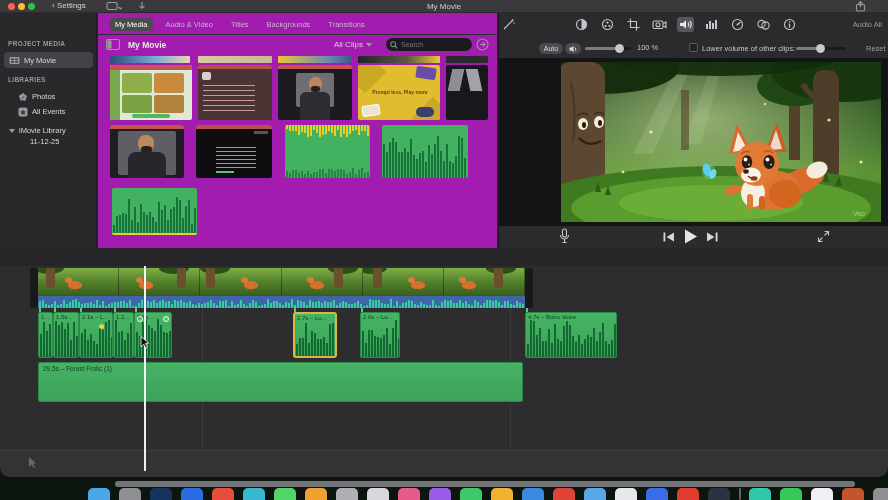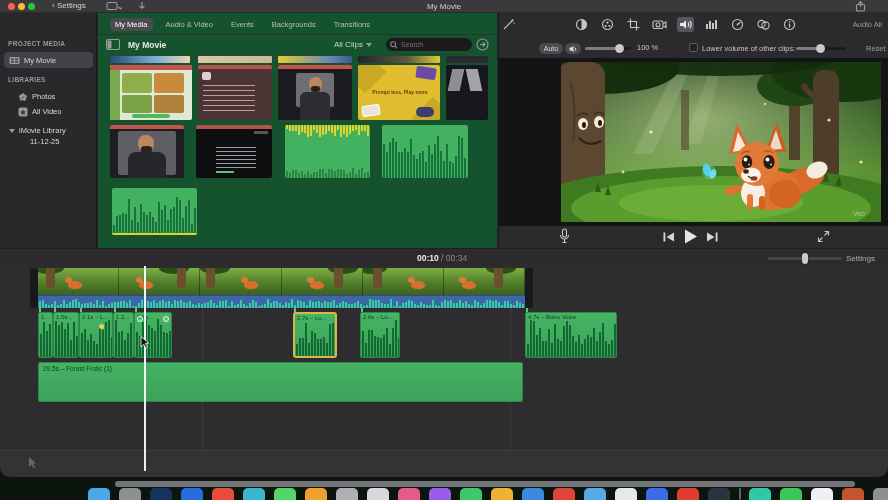--- a/index.html
+++ b/index.html
@@ -23,21 +23,21 @@
   .tb-icon { position:absolute; top:1px; }
 
   
   #sidebar { position:absolute; left:0; top:13px; width:97px; height:235px; background:#29292b; border-right:1px solid #1b1b1d; }
   .side-head { position:absolute; left:8px; font-size:6.5px; letter-spacing:.3px; color:#97979c; font-weight:bold; }
   .side-row { position:absolute; left:4px; width:89px; height:15px; border-radius:4px; display:flex; align-items:center; gap:4px; padding-left:5px; font-size:7.5px; color:#d8d8db; }
   .side-row.sel { background:#42424a; height:16px; }
   .chev-down { width:0; height:0; border-left:3px solid transparent; border-right:3px solid transparent; border-top:4px solid #9a9a9e; display:inline-block; }
 
   
-  #browser { position:absolute; left:98px; top:13px; width:399px; height:235px; background:#14532d; }
+  #browser { position:absolute; left:98px; top:13px; width:399px; height:235px; background:#a21caf; }
   #tabs { position:absolute; left:12px; top:5px; display:flex; gap:8px; align-items:center; }
   .tab { font-size:7.5px; color:#bdbdc2; padding:2px 5px; border-radius:4px; white-space:nowrap; }
   .tab.sel { background:#4b4b4f; color:#fff; }
   #brow-head { position:absolute; left:0; top:21px; width:399px; height:20px; border-top:1px solid #2e2e30; }
   #brow-title { position:absolute; left:30px; top:5px; font-size:8.5px; font-weight:bold; color:#e8e8ea; }
   #filter { position:absolute; left:236px; top:5px; font-size:8px; color:#d2d2d5; display:flex; gap:3px; align-items:center; }
   #searchbox { position:absolute; left:288px; top:3px; width:86px; height:13px; border-radius:7px; background:#1b1b1d; display:flex; align-items:center; padding-left:4px; gap:3px; }
   #searchbox input { background:transparent; border:none; outline:none; color:#cfcfd2; font-size:7px; width:62px; font-family:"Liberation Sans",sans-serif; }
   #searchbox input::placeholder { color:#77777c; }
   .thumb { position:absolute; border-radius:2px; overflow:hidden; }
@@ -184,36 +184,36 @@
         </span>
       <span>Photos</span>
     </div>
     <div class="side-row" style="top:91px;padding-left:14px">
       <span>
           <svg width="10" height="10">
             <rect x="0.5" y="0.5" width="9" height="9" rx="2" fill="#9a9a9e"></rect>
             <polygon points="5,2.2 5.9,4.3 8,4.5 6.4,5.9 6.9,8 5,6.9 3.1,8 3.6,5.9 2,4.5 4.1,4.3" fill="#3a3a3e"></polygon>
           </svg>
         </span>
-      <span>All Video</span>
+      <span>All Events</span>
     </div>
     <div class="side-row" style="top:110px">
       <span class="chev-down"></span>
       <span>iMovie Library</span>
     </div>
     <div class="side-row" style="top:121px;padding-left:26px">
       <span>11-12-25</span>
     </div>
   </div>
 
   <div id="browser">
     <div id="tabs">
       <span class="tab sel">My Media</span>
       <span class="tab">Audio &amp; Video</span>
-      <span class="tab">Events</span>
+      <span class="tab">Titles</span>
       <span class="tab">Backgrounds</span>
       <span class="tab">Transitions</span>
     </div>
     <div id="brow-head">
       <span style="position:absolute;left:8px;top:4px">
         <svg width="14" height="11">
             <rect x="0.5" y="0.5" width="13" height="10" rx="2" class="icon-stroke" style="stroke:#9a9a9e"></rect>
             <rect x="1.5" y="1.5" width="4" height="8" fill="#9a9a9e"></rect>
           </svg>
       </span>
@@ -618,27 +618,20 @@
       </span>
       <span style="position:absolute;left:318px;top:4px">
         <svg width="13" height="13">
             <path d="M2 11 L5.5 7.5 M11 2 L7.5 5.5" class="icon-stroke"></path>
             <path d="M1.5 7.5 V11.5 H5.5 M11.5 5.5 V1.5 H7.5" class="icon-stroke"></path>
           </svg>
       </span>
     </div>
   </div>
 
-  <div id="timebar">
-    <span id="timecode"><b>00:10</b><span> / </span><span>00:34</span></span>
-    <span class="slider" style="left:768px;top:8px;width:74px;background:#454549">
-      <span class="knob" style="left:34px;width:6px;height:11px;border-radius:3px;top:-4px"></span>
-    </span>
-    <span id="settings-label">Settings</span>
-  </div>
 
   <div id="timeline">
     <div class="guide" style="left:202px"></div>
     <div class="guide" style="left:510px"></div>
     <div class="trimhandle" style="left:30px"></div>
     <div class="trimhandle" style="left:525px"></div>
     <div id="film">
         <div class="film-seg">
           <div class="fs-can" style="left: -4px;"></div>
           <div class="fs-trunk" style="left: 8px;"></div>

